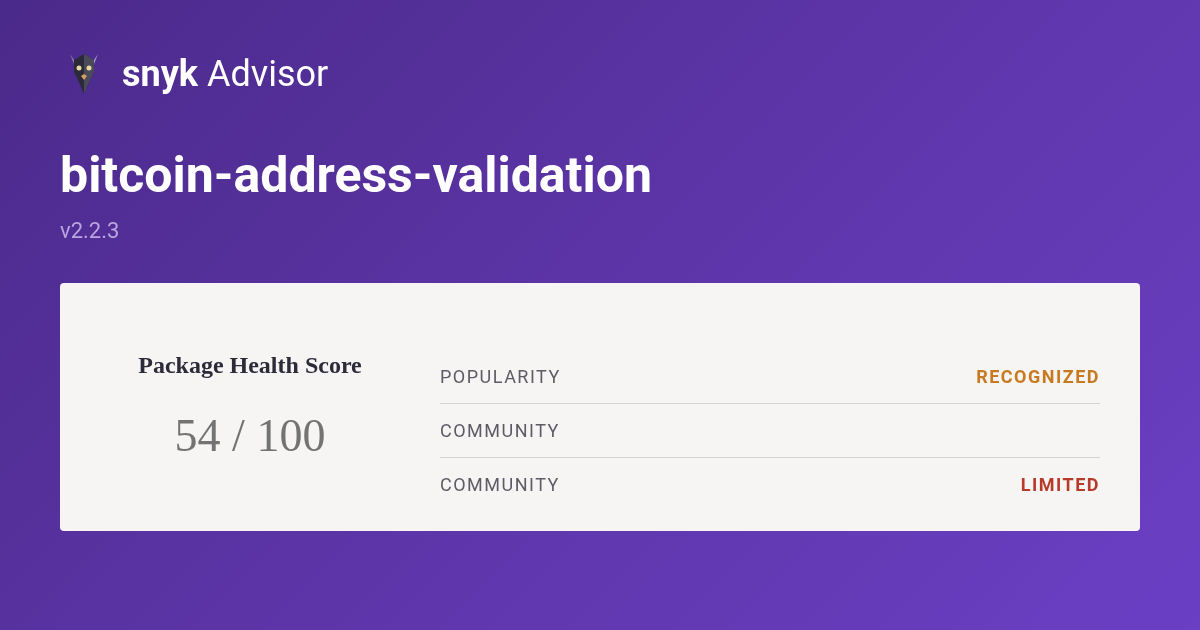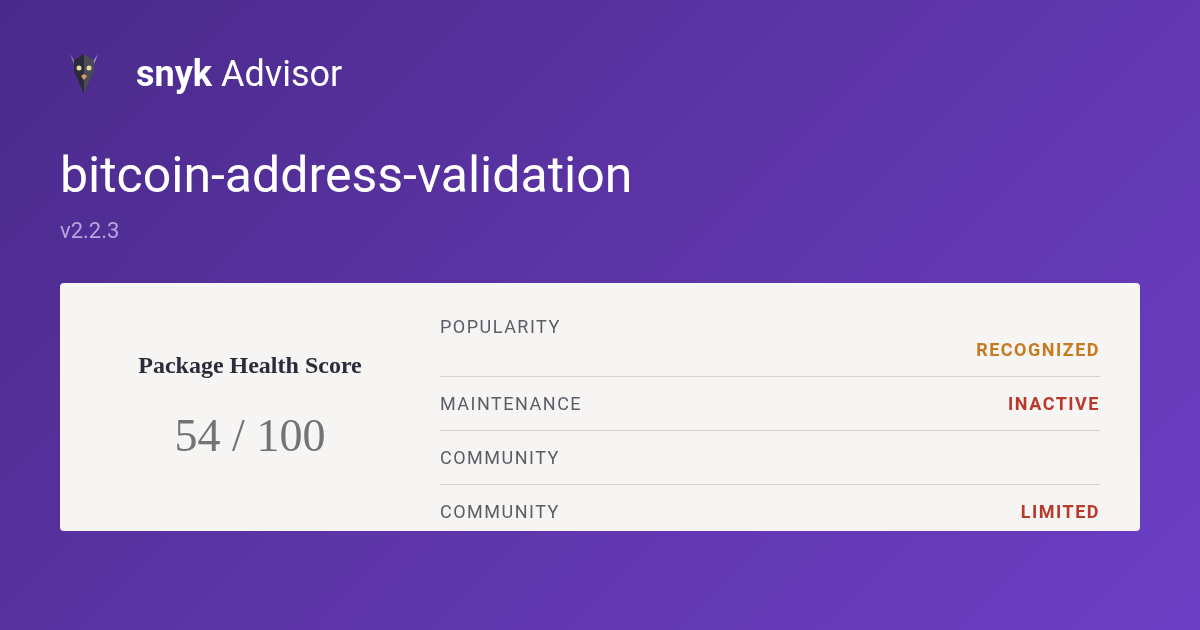--- a/index.html
+++ b/index.html
@@ -8,36 +8,36 @@
       height: 630px;
       background: linear-gradient(135deg, #4a2a8a 0%, #5d35a8 50%, #6b3fc4 100%);
       font-family: -apple-system, BlinkMacSystemFont, 'Segoe UI', Roboto, sans-serif;
       padding: 50px 60px;
       display: flex;
       flex-direction: column;
     }
     .brand {
       display: flex;
       align-items: center;
-      gap: 28px;
+      gap: 14px;
       margin-bottom: 48px;
     }
     .brand-icon {
       width: 48px;
       height: 48px;
     }
     .brand-text {
       font-size: 36px;
       color: #fff;
       font-weight: 400;
     }
     .brand-text .bold { font-weight: 700; }
     .package-name {
       font-size: 50px;
-      font-weight: 400;
+      font-weight: 700;
       color: #fff;
       margin-bottom: 14px;
     }
     .version {
       font-size: 22px;
       color: #b9a5e0;
       margin-bottom: 40px;
     }
     .card {
       background: #f6f5f3;
@@ -69,21 +69,21 @@
     .metrics {
       flex: 1;
       display: flex;
       flex-direction: column;
       justify-content: center;
       padding-right: 40px;
     }
     .metric-row {
       display: flex;
       justify-content: space-between;
-      align-items: center;
+      align-items: flex-end;
       padding: 16px 0;
       border-bottom: 1px solid #d6d3ce;
       gap: 24px;
     }
     .metric-row:last-child { border-bottom: none; }
     .metric-label {
       font-size: 18px;
       letter-spacing: 1.5px;
       color: #5e5b66;
       font-weight: 400;
@@ -123,24 +123,20 @@
   <div class="score-panel">
     <div class="score-label">Package Health Score</div>
     <div class="score-value">54 / 100</div>
   </div>
   <div class="metrics">
     <div class="metric-row">
       <span class="metric-label">POPULARITY</span>
       <span class="metric-value v-orange">RECOGNIZED</span>
     </div>
     <div class="metric-row">
-      <span class="metric-label">MAINTENANCE</span>
-      <span class="metric-value v-red">INACTIVE</span>
-    </div>
-    <div class="metric-row">
       <span class="metric-label">COMMUNITY</span>
     </div>
     <div class="metric-row">
       <span class="metric-label">COMMUNITY</span>
       <span class="metric-value v-red">LIMITED</span>
     </div>
   </div>
 </div>
 
 </body></html>

